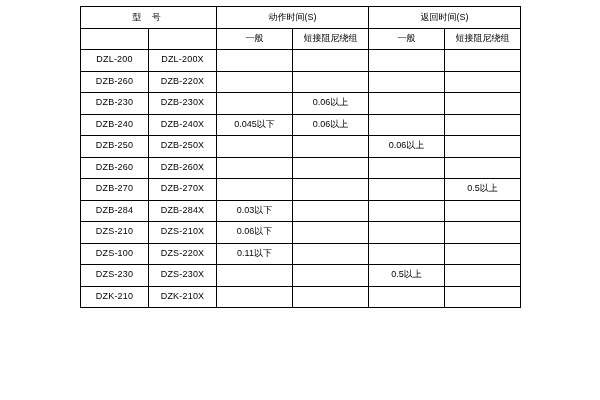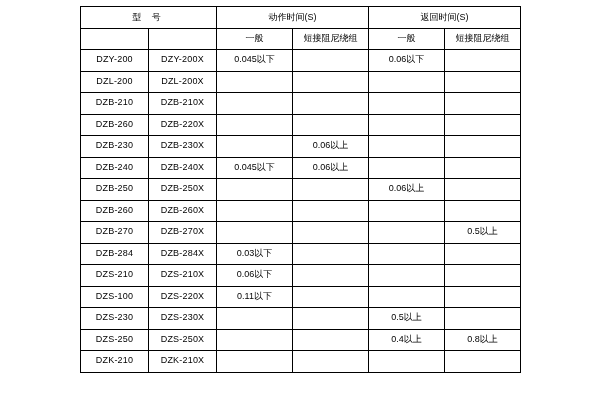--- a/index.html
+++ b/index.html
@@ -66,38 +66,22 @@
         <td></td>
         <td></td>
         <td>一般</td>
         <td>短接阻尼绕组</td>
         <td>一般</td>
         <td>短接阻尼绕组</td>
       </tr>
     </thead>
     <tbody id="tbody">
         <tr class="drow">
-          <td class="model-cell">DZY-200</td>
-          <td class="model-cell">DZY-200X</td>
-          <td>0.045以下</td>
-          <td></td>
-          <td>0.06以下</td>
-          <td></td>
-        </tr>
-        <tr class="drow">
           <td class="model-cell">DZL-200</td>
           <td class="model-cell">DZL-200X</td>
-          <td></td>
-          <td></td>
-          <td></td>
-          <td></td>
-        </tr>
-        <tr class="drow">
-          <td class="model-cell">DZB-210</td>
-          <td class="model-cell">DZB-210X</td>
           <td></td>
           <td></td>
           <td></td>
           <td></td>
         </tr>
         <tr class="drow">
           <td class="model-cell">DZB-260</td>
           <td class="model-cell">DZB-220X</td>
           <td></td>
           <td></td>
@@ -170,28 +154,20 @@
         </tr>
         <tr class="drow">
           <td class="model-cell">DZS-230</td>
           <td class="model-cell">DZS-230X</td>
           <td></td>
           <td></td>
           <td>0.5以上</td>
           <td></td>
         </tr>
         <tr class="drow">
-          <td class="model-cell">DZS-250</td>
-          <td class="model-cell">DZS-250X</td>
-          <td></td>
-          <td></td>
-          <td>0.4以上</td>
-          <td>0.8以上</td>
-        </tr>
-        <tr class="drow">
           <td class="model-cell">DZK-210</td>
           <td class="model-cell">DZK-210X</td>
           <td></td>
           <td></td>
           <td></td>
           <td></td>
         </tr>
       </tbody>
   </table>
 </div>

